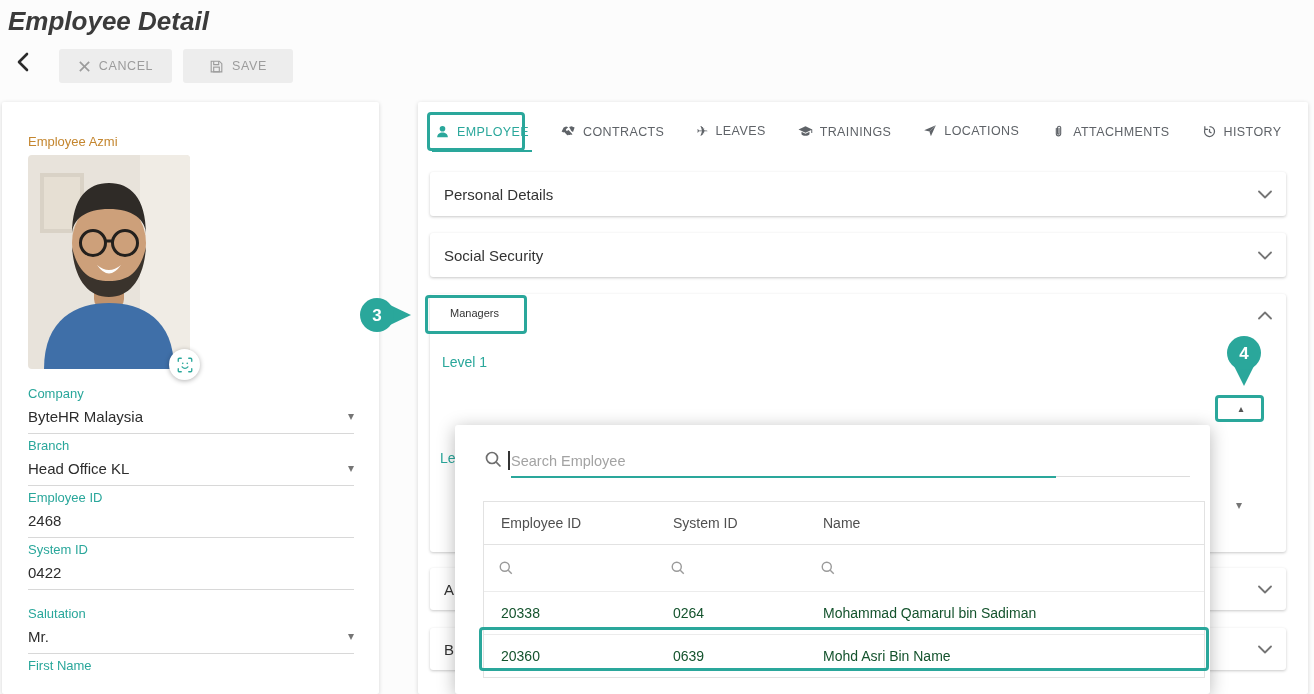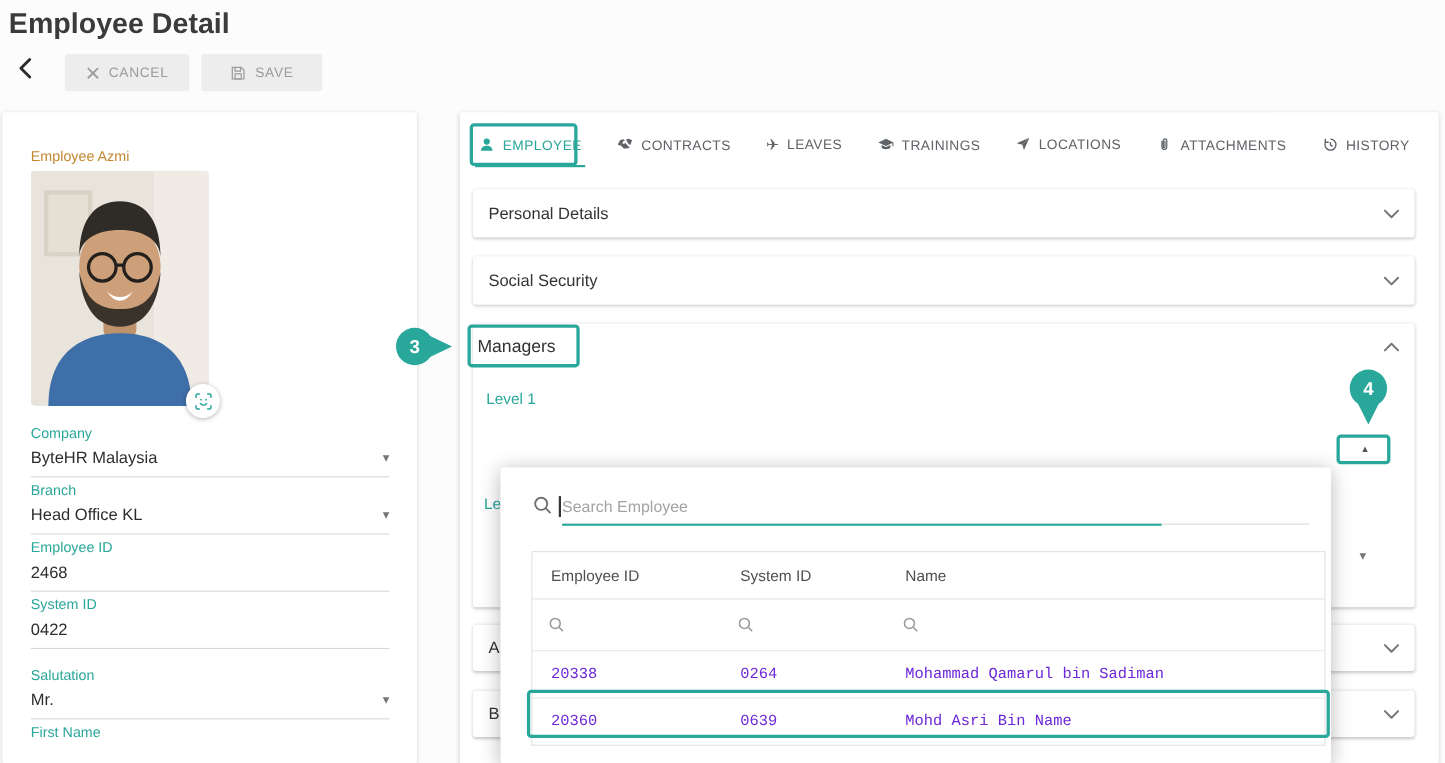--- a/index.html
+++ b/index.html
@@ -1,19 +1,19 @@
 <!DOCTYPE html>
 <html><head>
 <meta charset="utf-8">
 <style>
   html,body{margin:0;padding:0;background:#fcfcfc;}
   .stage{position:relative;width:1314px;height:694px;background:#fcfcfc;font-family:"Liberation Sans",sans-serif;overflow:hidden;}
 
   
-  .page-title{position:absolute;left:8px;top:6px;margin:0;font-size:26px;font-weight:700;color:#3b3b3b;}
+  .page-title{position:absolute;left:8px;top:6px;margin:0;font-size:26px;font-weight:700;color:#3b3b3b;font-style:italic;}
   .back-btn{position:absolute;left:10px;top:50px;width:26px;height:26px;background:none;border:none;padding:0;cursor:pointer;}
   .toolbar-btn{position:absolute;top:49px;height:34px;display:flex;align-items:center;justify-content:center;gap:8px;
     background:#ededed;border:none;border-radius:3px;color:#9c9c9c;font-size:12.5px;letter-spacing:.6px;
     font-family:inherit;cursor:pointer;}
   .btn-cancel{left:59px;width:113px;}
   .btn-save{left:183px;width:110px;}
 
   
   .left-card{position:absolute;left:2px;top:102px;width:377px;height:592px;background:#fff;
     box-shadow:0 1px 4px rgba(0,0,0,.16);border-radius:2px;}
@@ -42,42 +42,42 @@
   .acc{position:absolute;left:12px;width:856px;height:44px;background:#fff;box-shadow:0 1px 3px rgba(0,0,0,.22);
     border-radius:3px;display:flex;align-items:center;justify-content:space-between;padding:0 14px;
     box-sizing:border-box;font-size:15px;color:#333;cursor:pointer;}
   .acc-pd{top:70px;}
   .acc-ss{top:131px;text-align:center;}
   .acc-a{top:466px;height:42px;z-index:2;}
   .acc-b{top:526px;height:42px;z-index:2;}
 
   .managers{position:absolute;left:12px;top:192px;width:856px;height:258px;background:#fff;
     box-shadow:0 1px 3px rgba(0,0,0,.22);border-radius:3px;z-index:1;}
-  .managers .m-title{position:absolute;left:4px;top:13px;font-size:16px;color:#333;text-align:center;}
+  .managers .m-title{position:absolute;left:20px;top:13px;font-size:11px;color:#333;text-align:center;}
   .managers .m-chev{position:absolute;right:14px;top:17px;cursor:pointer;}
   .level1{position:absolute;left:12px;top:60px;font-size:14px;color:#2aa79b;}
   .level2-partial{position:absolute;left:10px;top:156px;font-size:14px;color:#2aa79b;}
   .lvl-toggle{position:absolute;left:792px;top:104px;width:38px;height:20px;display:flex;align-items:center;
     justify-content:center;font-size:10px;color:#555;background:#fff;border:none;cursor:pointer;padding:0;}
   .lvl2-caret{position:absolute;left:806px;top:204px;font-size:12px;color:#757575;cursor:pointer;}
 
   
   .popup{position:absolute;left:37px;top:323px;width:755px;height:269px;background:#fff;
     box-shadow:0 3px 18px rgba(0,0,0,.28);border-radius:3px;z-index:30;}
   .search-icon{position:absolute;left:30px;top:26px;}
   .cursorline{position:absolute;left:53px;top:26px;width:1.5px;height:19px;background:#333;}
   .search-input{position:absolute;left:56px;top:21px;width:545px;height:30px;border:none;outline:none;
     border-bottom:2px solid #2aa79b;font-size:14.5px;font-family:inherit;color:#333;background:transparent;padding:0;}
   .search-input::placeholder{color:#a3a3a3;}
   .search-ext{position:absolute;left:601px;top:51px;width:134px;border-top:1px solid #dcdcdc;}
   .ptable{position:absolute;left:28px;top:76px;width:722px;border:1px solid #e2e2e2;box-sizing:border-box;background:#fff;}
   .trow{display:grid;grid-template-columns:172px 150px 1fr;align-items:center;}
   .thead{height:42px;border-bottom:1px solid #e2e2e2;color:#4f4f4f;font-size:14px;}
   .tfilter{height:46px;border-bottom:1px solid #ececec;}
-  .tdata{height:42px;font-size:14px;color:#6d28d9;cursor:pointer;font-family:Liberation Mono, monospace;}
+  .tdata{height:42px;font-size:14px;color:#14532d;cursor:pointer;}
   .tdata.first{border-bottom:1px solid #ececec;}
   .tcell{padding-left:17px;}
   .filter-cell{padding-left:15px;display:flex;align-items:center;cursor:text;}
 
   
   .ann-box{position:absolute;border:3px solid #2aa79b;border-radius:4px;z-index:40;pointer-events:none;box-sizing:border-box;}
   .ab-tab{left:427px;top:112px;width:98px;height:39px;}
   .ab-managers{left:425px;top:295px;width:102px;height:39px;}
   .ab-toggle{left:1215px;top:395px;width:49px;height:27px;}
   .ab-row{left:479px;top:627px;width:730px;height:44px;}

